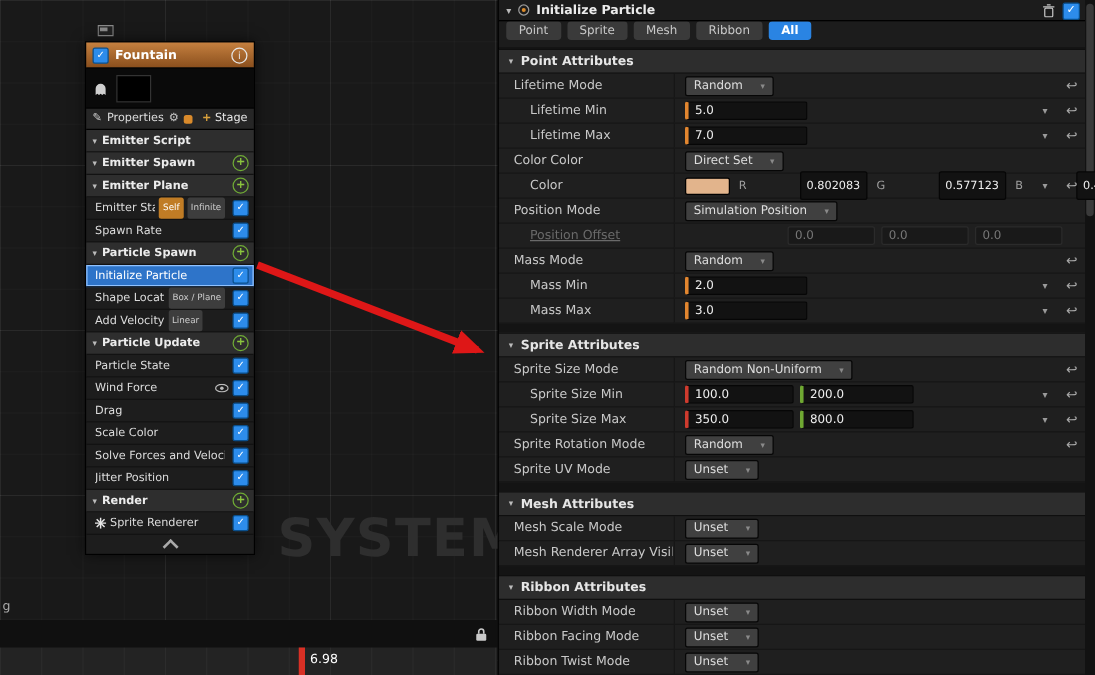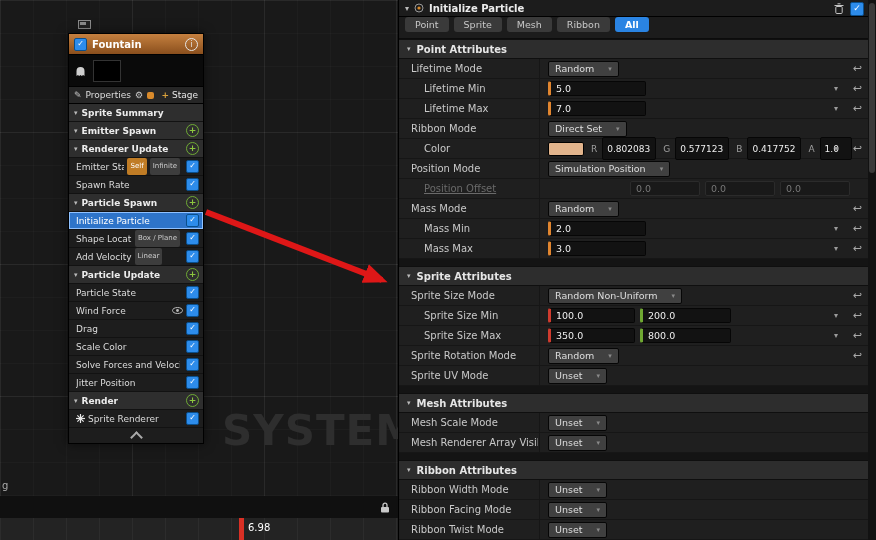--- a/index.html
+++ b/index.html
@@ -94,21 +94,21 @@
   .dd{display:inline-flex;align-items:center;gap:14px;background:#404040;border:1px solid #060606;
     border-radius:2px;height:14px;padding:0 6px;color:#dedede;font-size:9.5px;white-space:nowrap;}
   .dca{color:#8a8a8a;font-size:7px;}
   .nf{display:flex;align-items:center;background:#121212;border:1px solid #060606;border-left:3px solid #e2862f;
     border-radius:2px;height:13px;padding:0 5px;width:84px;color:#eee;font-size:9.5px;box-sizing:content-box;}
   .nf.sx{border-left-color:#cf3b2e;width:73px;}
   .nf.sy{border-left-color:#6fa832;width:77px;}
   .swatch{width:34px;height:12px;border:1px solid #000;border-radius:2px;}
   .clab{color:#9f9f9f;font-size:9px;margin-left:2px;}
   .cf{display:flex;align-items:center;background:#121212;border:1px solid #060606;border-radius:2px;
-    height:13px;padding:4px 4px;width:44px;color:#eee;font-size:9px;}
+    height:13px;padding:4px 4px;width:44px;color:#eee;font-size:9px;margin-left:38px;}
   .cf.a{width:22px;}
   .pf{display:flex;align-items:center;background:#191919;border:1px solid #2b2b2b;border-radius:2px;
     height:13px;padding:0 5px;width:58px;color:#777;font-size:9.5px;text-align:right;}
   .drow.disabled .rlabel{color:#6a6a6a;text-decoration:underline;}
   .chev{position:absolute;right:38px;color:#9a9a9a;font-size:8px;z-index:1;}
   .reset{position:absolute;right:14px;color:#a8a8a8;font-size:11px;z-index:1;}
   .vscroll{position:absolute;right:0;top:0;width:8px;height:540px;background:#121212;}
   .vthumb{position:absolute;right:1px;top:3px;width:6px;height:170px;background:#3a3a3a;border-radius:3px;}
 </style>
 </head>
@@ -142,30 +142,30 @@
         <span class="gear">⚙</span>
         <span class="chip"></span>
         <span class="stage-btn">
           <span class="sp">+</span>
           <span class="sl">Stage</span>
         </span>
       </div>
 
       <div class="ngroup">
         <span class="gchev">▾</span>
-        <span class="glabel">Sprite Summary</span>
+        <span class="glabel">Emitter Script</span>
       </div>
       <div class="ngroup">
         <span class="gchev">▾</span>
         <span class="glabel">Emitter Spawn</span>
         <span class="plus">+</span>
       </div>
       <div class="ngroup">
         <span class="gchev">▾</span>
-        <span class="glabel">Renderer Update</span>
+        <span class="glabel">Emitter Plane</span>
         <span class="plus">+</span>
       </div>
       <div class="mrow">
         <span class="mlabel">Emitter State</span>
         <span class="badge self">Self</span>
         <span class="badge">Infinite</span>
         <span class="mfill"></span>
         <span class="cb">✓</span>
       </div>
       <div class="mrow">
@@ -318,21 +318,21 @@
       </div>
       <div class="drow">
         <div class="rlabel ind">Lifetime Max</div>
         <div class="rvalue">
             <span class="nf">7.0</span>
           </div>
         <span class="chev">▾</span>
         <span class="reset">↩</span>
       </div>
       <div class="drow">
-        <div class="rlabel">Ribbon Mode</div>
+        <div class="rlabel">Color Color</div>
         <div class="rvalue">
             <span class="dd">
               <span>Direct Set</span>
               <span class="dca">▾</span>
             </span>
           </div>
       </div>
       <div class="drow">
         <div class="rlabel ind">Color</div>
         <div class="rvalue">

